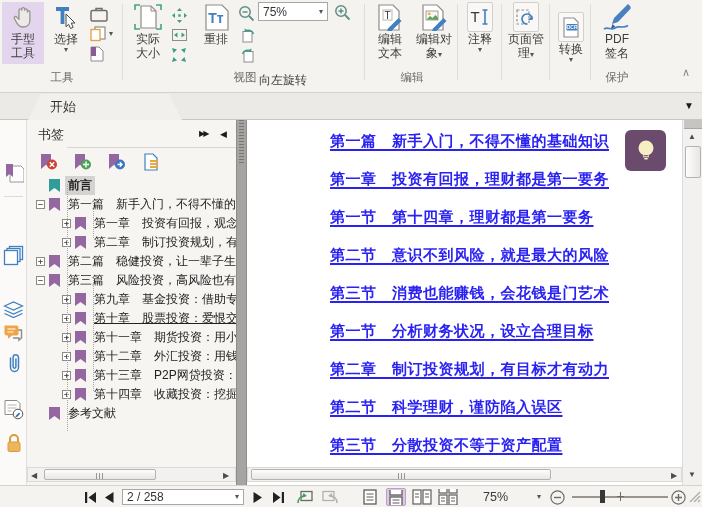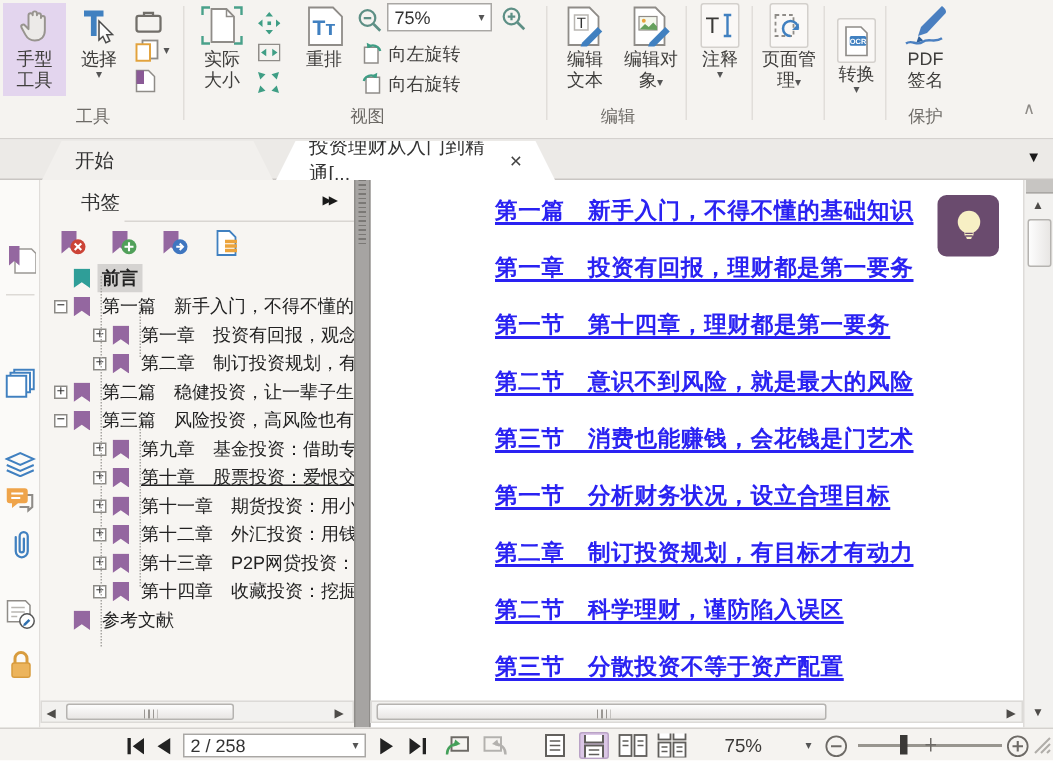--- a/index.html
+++ b/index.html
@@ -12,39 +12,39 @@
   .rbtn .ric { height:30px; display:flex; align-items:center; justify-content:center; }
   .rbtn.hl { background:#e3d5ee; }
   .rlabel { font-size:12px; }
   .dd { font-size:8px; color:#555; line-height:8px; }
   .sic { position:absolute; width:20px; height:18px; display:flex; align-items:center; }
   .boxic { border:1px solid #d3d0cc; background:#faf8f6; border-radius:2px; justify-content:center; width:26px; height:24px; }
   .vsep { position:absolute; top:4px; height:76px; width:1px; background:#e1deda; }
   .grouplabel { position:absolute; top:70px; font-size:11.5px; color:#6d6a66; text-align:center; width:60px; }
   #ribbon-collapse { position:absolute; left:682px; top:66px; color:#8d8a86; font-size:11px; }
   .combo { position:absolute; background:#fff; border:1px solid #a9a7a4; display:flex; align-items:center; padding:0 4px; justify-content:space-between; font-size:12px; color:#333; }
-  .rotlabel { position:absolute; font-size:12px; color:#3f3e3c; }
+  .rotlabel { position:absolute; font-size:12px; color:#3f3e3c;margin-top:44px; }
 
   
   #tabbar { position:absolute; left:0; top:93px; width:702px; height:27px; background:#eceae7; border-bottom:1px solid #c9c6c3; }
   .tab { position:absolute; top:1px; height:26px; display:flex; align-items:center; font-size:13px; color:#333;
          clip-path: polygon(0 100%, 13px 0, calc(100% - 13px) 0, 100% 100%); padding:0 22px; filter:drop-shadow(0 0 1px #b5b2ae); }
   .tab.inactive { background:#f2f0ed; }
   .tab.active { background:#ffffff; }
   .closex { margin-left:12px; font-size:14px; color:#444; line-height:12px; }
   #tabmenu { position:absolute; right:8px; top:7px; font-size:10px; color:#1a1a1a; }
 
   
   #sidebar { position:absolute; left:0; top:120px; width:27px; height:365px; background:#fbfaf8; border-right:1px solid #e0ddda; }
   .sbic { position:absolute; left:3px; width:21px; height:22px; display:flex; justify-content:center; align-items:center; }
   #sb-sep { position:absolute; left:4px; top:76px; width:19px; height:1px; background:#dddad6; }
 
   
   #panel { position:absolute; left:27px; top:120px; width:209px; height:365px; background:#f7f5f2; overflow:hidden; }
-  #panel-header { position:absolute; left:16px; top:0; width:209px; height:28px; }
+  #panel-header { position:absolute; left:0; top:0; width:209px; height:28px; }
   #panel-title { position:absolute; left:11px; top:6px; font-size:13px; color:#333; }
   #panel-fwd { position:absolute; left:172px; top:9px; font-size:8px; letter-spacing:-2px; color:#1a1a1a; }
   #panel-back { position:absolute; left:193px; top:9px; font-size:9px; color:#1a1a1a; }
   #panel-header-line { position:absolute; left:40px; top:27px; right:0; height:1px; background:#d9d6d2; }
   #panel-tools { position:absolute; left:0; top:28px; width:209px; height:28px; }
   .bmtool { position:absolute; top:3px; width:24px; height:22px; display:flex; align-items:center; justify-content:center; }
   #bm-tree { position:absolute; left:0; top:56px; width:209px; height:292px; overflow:hidden; }
   .bm-row { height:19px; display:flex; align-items:center; white-space:nowrap; overflow:hidden; font-size:12px; color:#222; }
   .bm-row.lvl0 { padding-left:9px; }
   .bm-row.lvl1 { padding-left:35px; }
@@ -302,24 +302,20 @@
   <span class="grouplabel" style="left:215px;">视图</span>
   <span class="grouplabel" style="left:382px;">编辑</span>
   <span class="grouplabel" style="left:587px;">保护</span>
   <span id="ribbon-collapse">∧</span>
 </div>
 
 <div id="tabbar">
   <div class="tab inactive" style="left:28px;width:154px;justify-content:flex-start;">
     <span>开始</span>
   </div>
-  <div class="tab active" style="left:184px;width:186px;">
-    <span>投资理财从入门到精通[...</span>
-    <span class="closex">×</span>
-  </div>
   <span id="tabmenu">▼</span>
 </div>
 
 <div id="sidebar">
   <span class="sbic" style="top:42px;">
     <svg width="20" height="20" viewBox="0 0 20 20">
         <path d="M6 3h11l3 3v13H6z" fill="#fff" stroke="#9b9894"></path>
         <path d="M2 1h7v13l-3.5-3L2 14z" fill="#9467a0"></path>
       </svg>
   </span>

